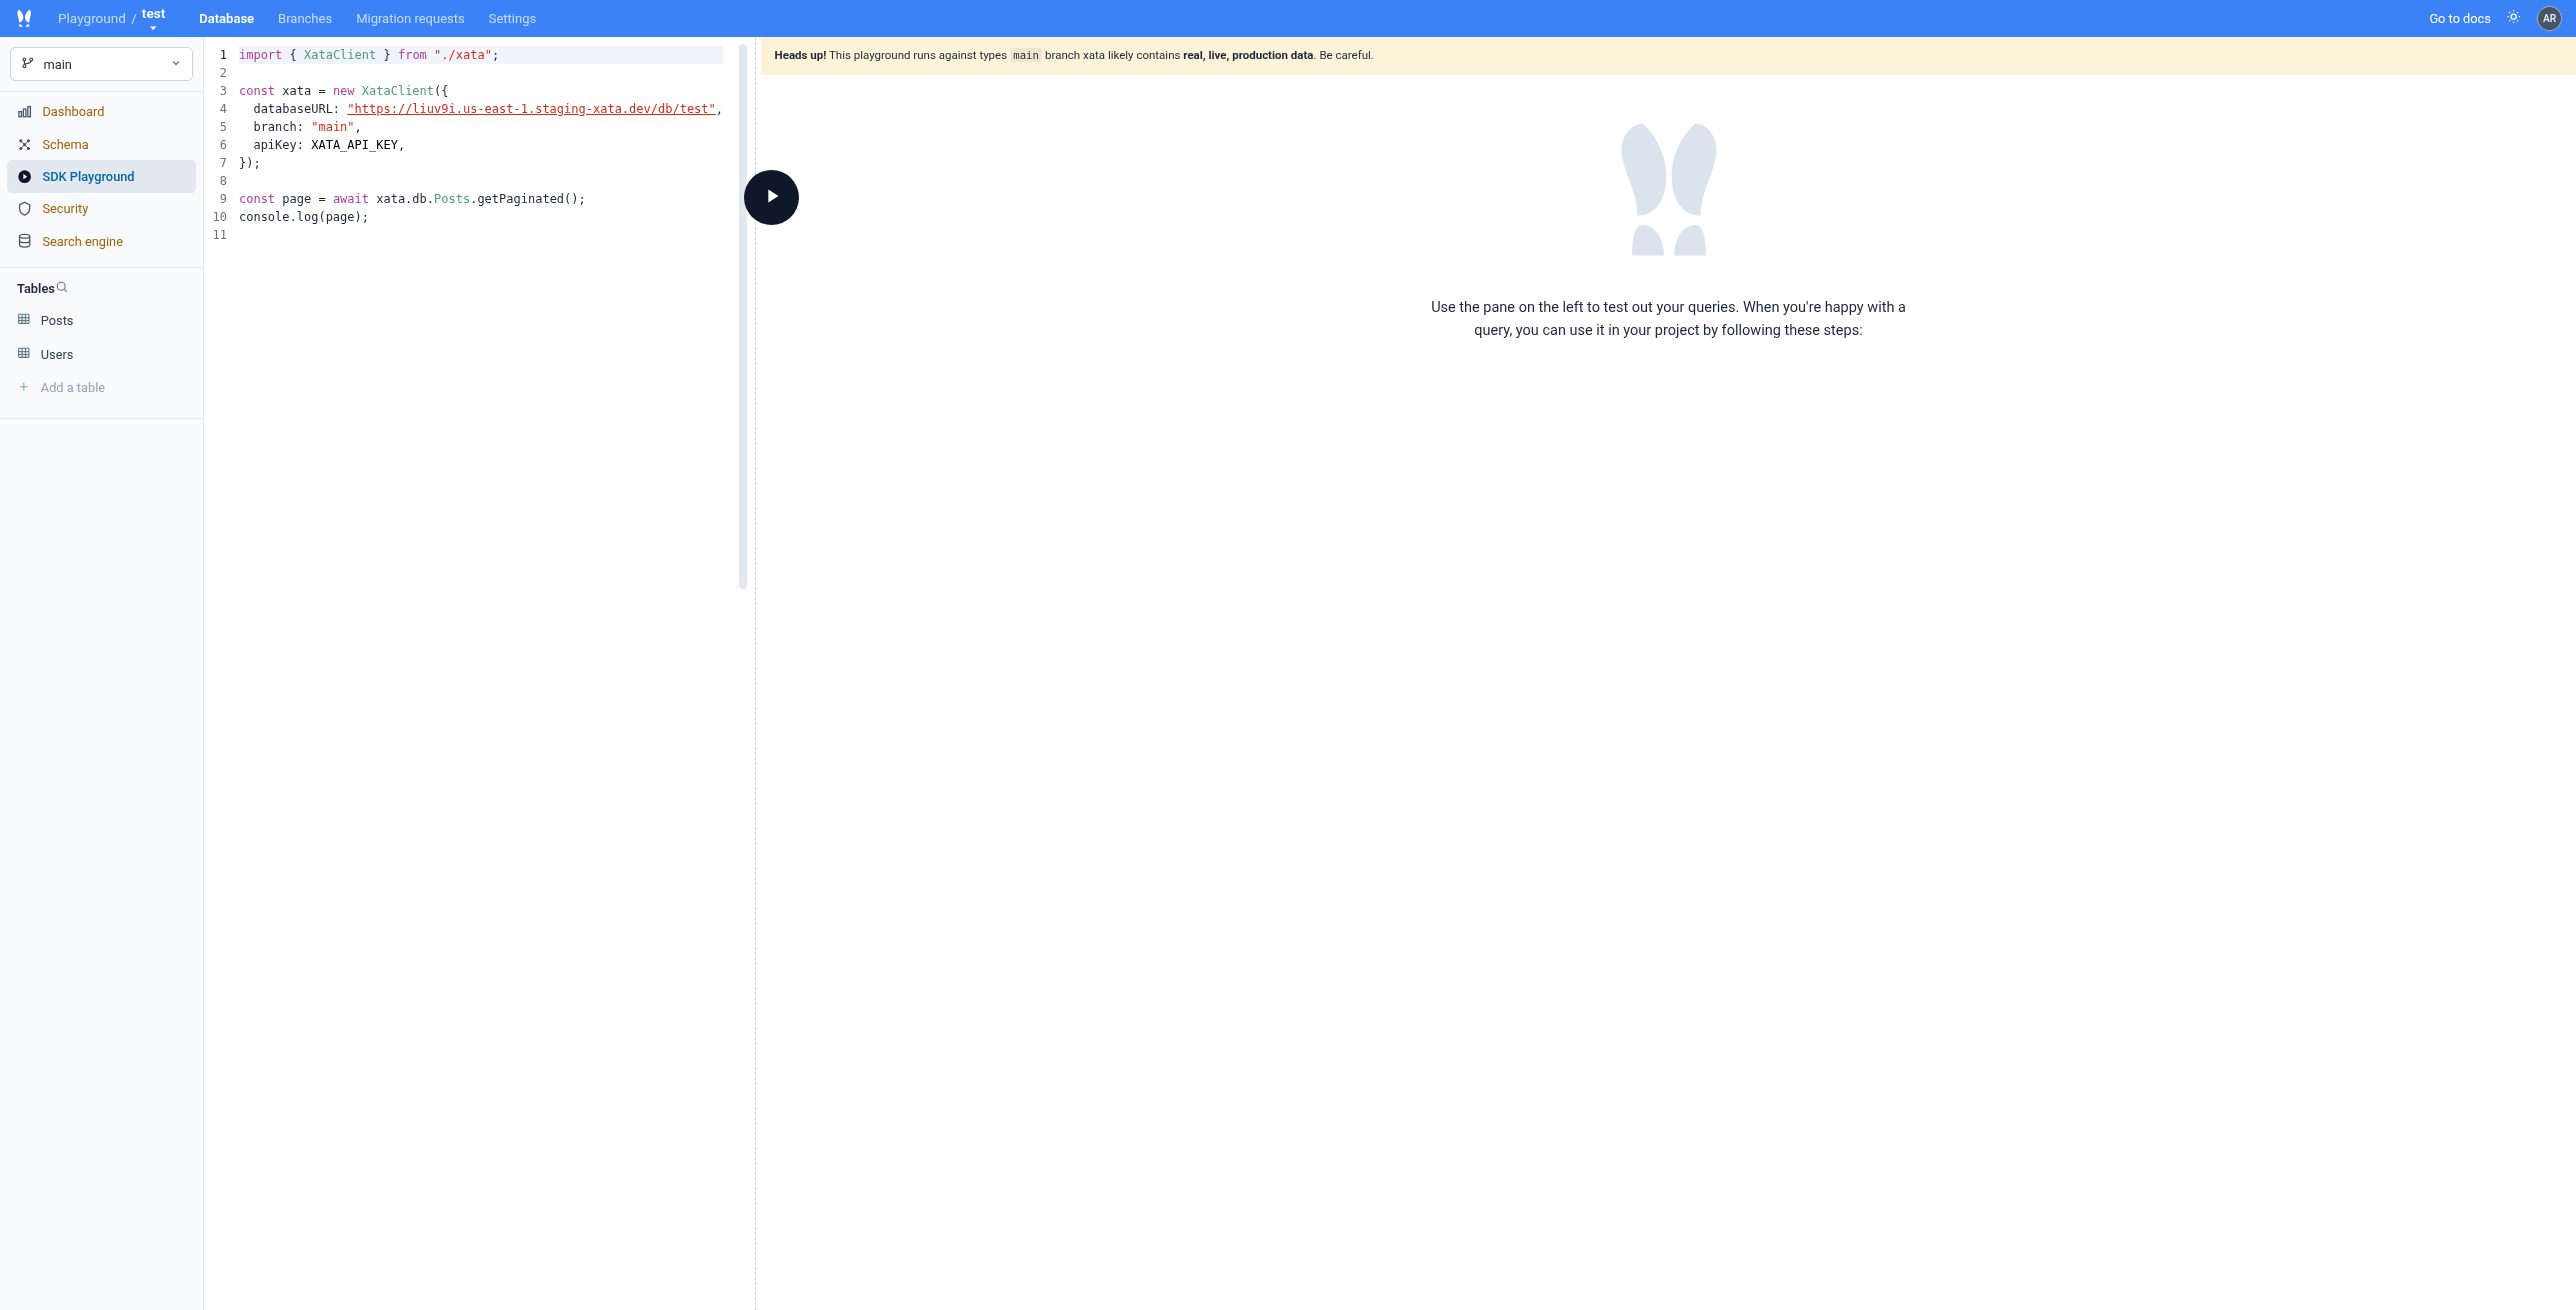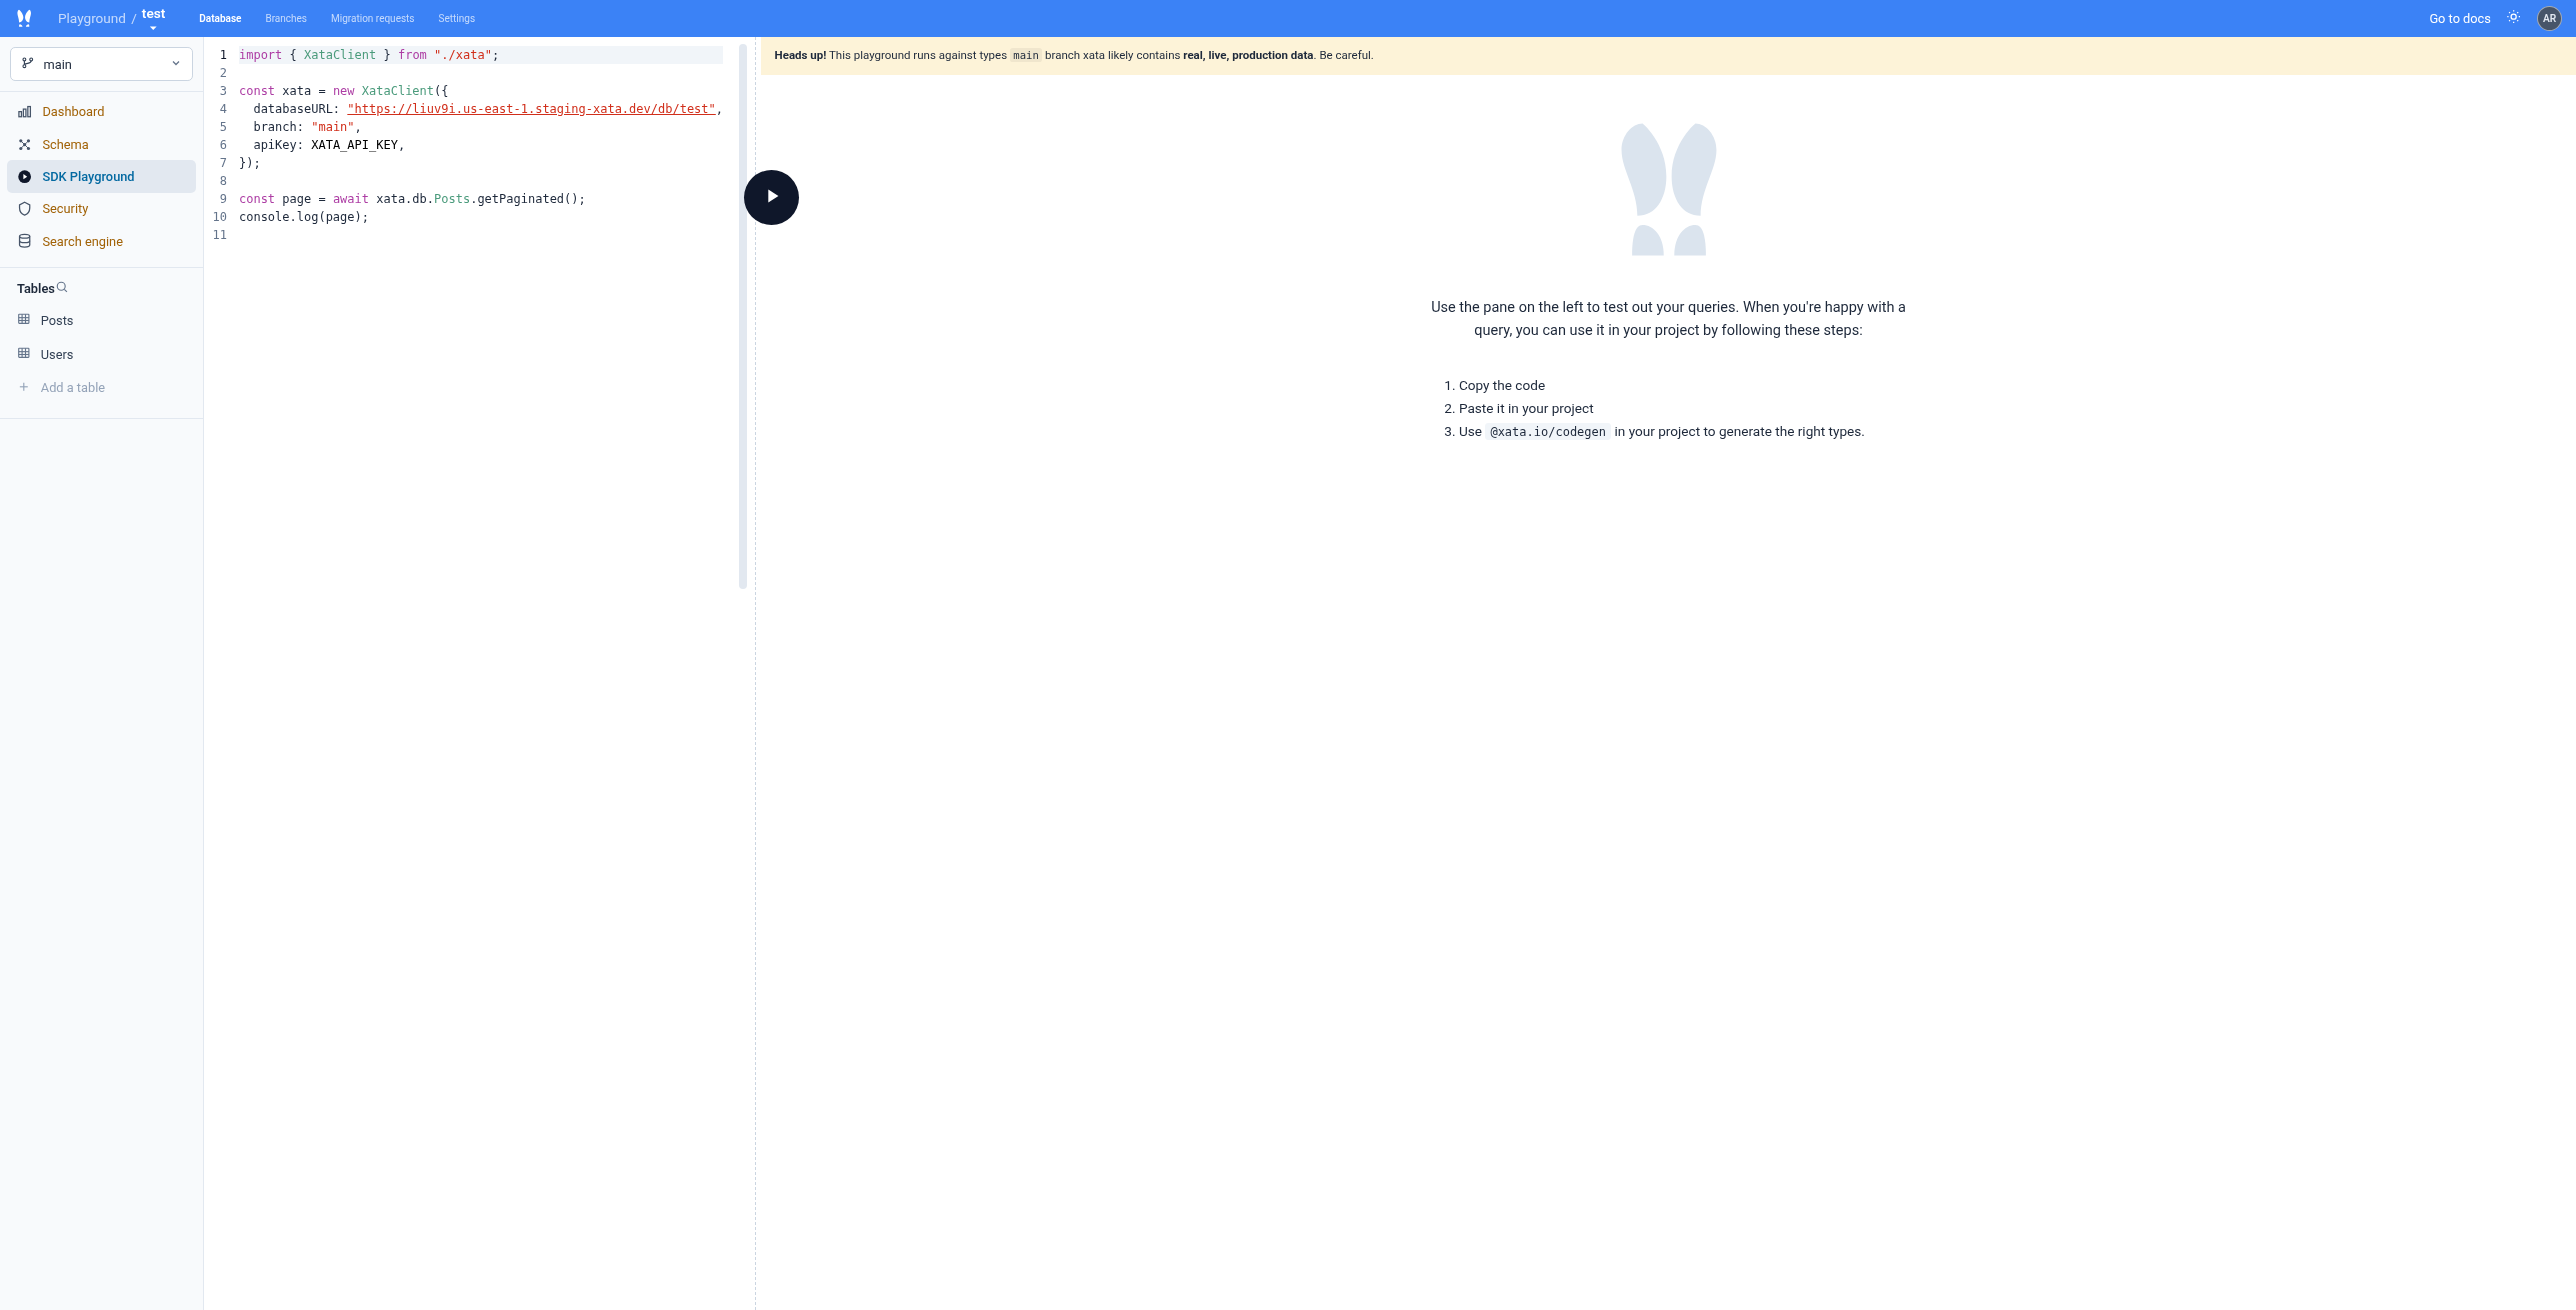--- a/index.html
+++ b/index.html
@@ -5,21 +5,21 @@
 * { box-sizing: border-box; margin: 0; padding: 0; }
 body { font-family: -apple-system, BlinkMacSystemFont, 'Segoe UI', Roboto, sans-serif; font-size: 12px; color: #1e293b; background: #fff; overflow: hidden; }
 
 .topbar { height: 37px; background: #3b82f6; display: flex; align-items: center; padding: 0 13.6px; color: #fff; }
 .logo-wrap { width: 20.4px; height: 20.4px; display:flex; align-items:center; justify-content:center; }
 .breadcrumb { display: flex; align-items: center; margin-left: 24px; font-size: 13.6px; }
 .breadcrumb .dim { color: rgba(255,255,255,0.7); }
 .breadcrumb .slash { margin: 0 5.1px; color: rgba(255,255,255,0.7); }
 .breadcrumb .current { font-weight: 600; display:flex; align-items:center; gap:3.4px;flex-direction:column;}
 .topnav { display: flex; margin-left: 34px; gap: 24px; }
-.topnav-item { color: rgba(255,255,255,0.7); font-size: 10px; cursor: pointer; }
+.topnav-item { color: rgba(255,255,255,0.7); font-size: 13px; cursor: pointer; }
 .topnav-item.active { color: #fff; font-weight: 600; }
 .top-right { margin-left: auto; display: flex; align-items: center; gap: 15.3px; }
 .docs-link { color: #fff; font-size: 12.8px; cursor:pointer; }
 .theme-icon { width: 15.3px; height:15.3px; color: #fff; cursor:pointer; }
 .avatar { width: 25.6px; height: 25.6px; border-radius: 50%; background: #475569; color: #e2e8f0; display:flex; align-items:center; justify-content:center; font-size: 10.2px; font-weight:600; border: 1.7px solid rgba(255,255,255,0.5); cursor:pointer;text-align:center;}
 
 .shell { display: flex; height: calc(100vh - 37px); }
 
 .sidebar { width: 204px; background: #f8fafc; border-right: 0.9px solid #e2e8f0; display:flex; flex-direction:column; }
 .branch-select-wrap { padding: 10.2px; }
@@ -285,24 +285,17 @@
       <div class="results-body">
         <div class="big-logo">
           <svg width="136" height="145" viewBox="0 0 100 110" fill="#dbe4ee">
             <path d="M30 5 C30 5 48 20 48 45 C48 62 40 75 26 75 C26 55 14 40 14 25 C14 14 22 5 30 5 Z"></path>
             <path d="M70 5 C78 5 86 14 86 25 C86 40 74 55 74 75 C60 75 52 62 52 45 C52 20 70 5 70 5 Z"></path>
             <path d="M30 82 C38 82 46 90 46 105 L22 105 C22 92 24 82 30 82 Z"></path>
             <path d="M70 82 C76 82 78 92 78 105 L54 105 C54 90 62 82 70 82 Z"></path>
           </svg>
         </div>
         <div class="results-intro">Use the pane on the left to test out your queries. When you're happy with a query, you can use it in your project by following these steps:</div>
-        <div class="results-steps">
-          <ol id="stepslist">
-              <li><span>Copy the code</span></li>
-              <li><span>Paste it in your project</span></li>
-              <li><span>Use </span><code>@xata.io/codegen</code><span> in your project to generate the right types.</span></li>
-            </ol>
-        </div>
       </div>
     </div>
   </div>
 </div>
 
 
 </body></html>

